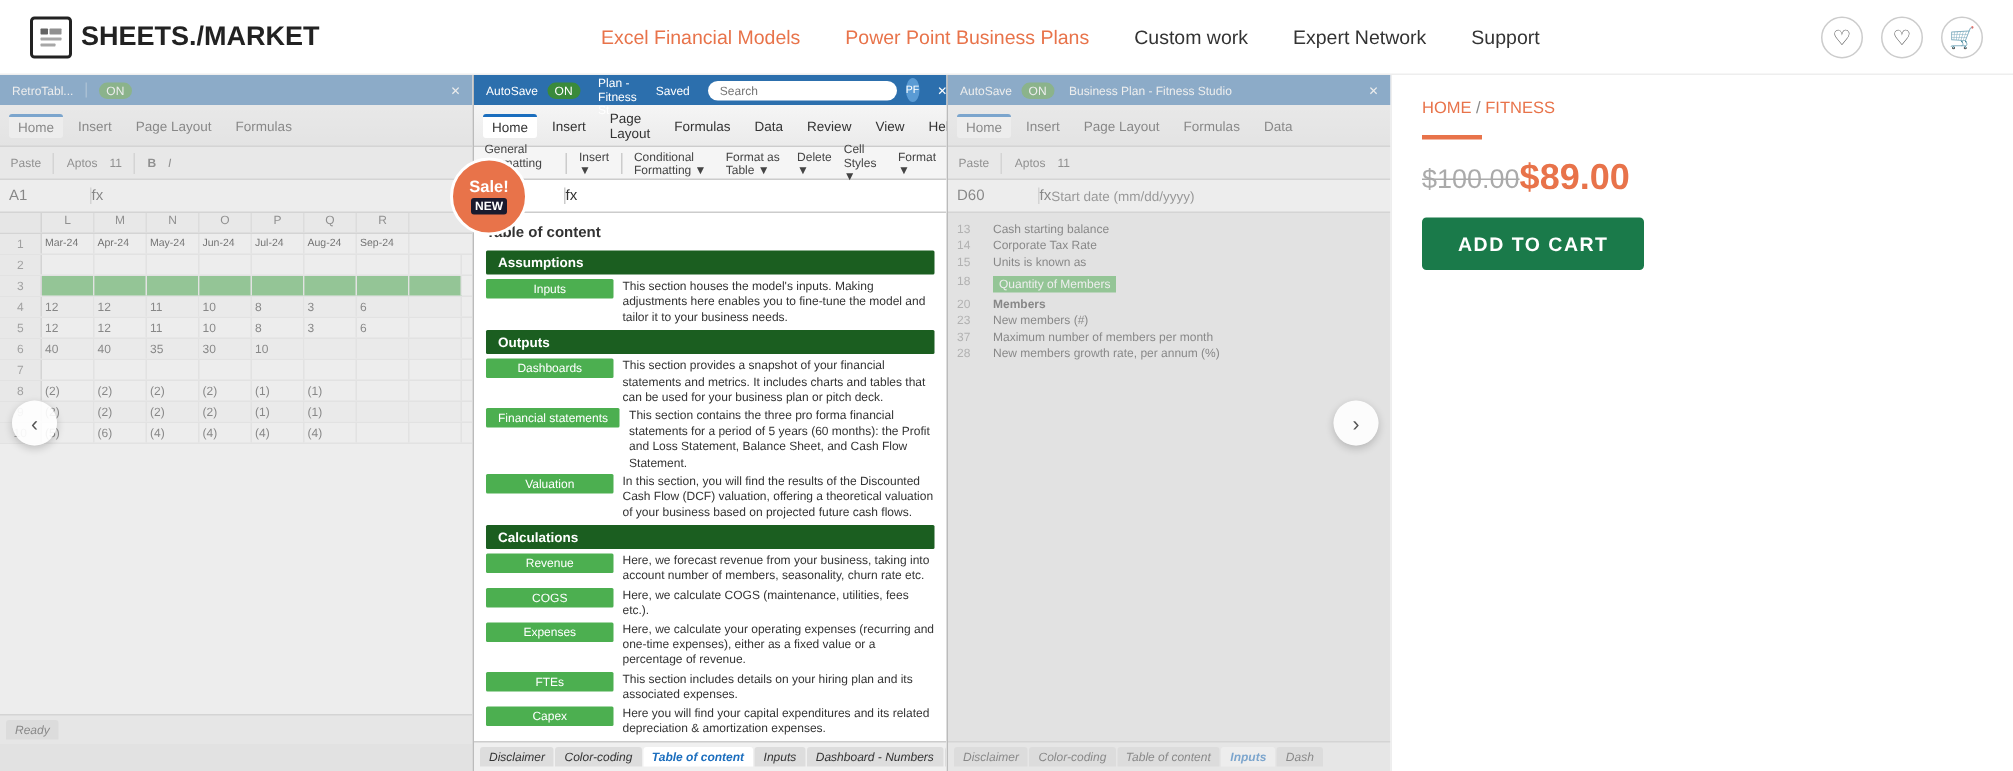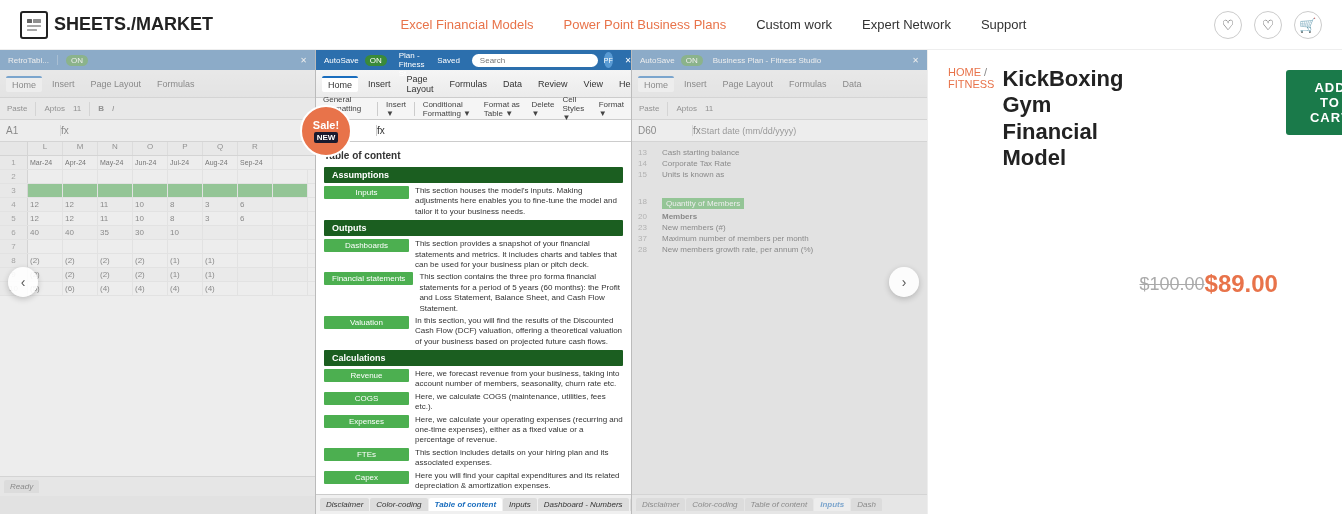--- a/index.html
+++ b/index.html
@@ -234,21 +234,21 @@
       flex: 1;
     }
 
     
     .bottom-panel {
       width: 415px;
       background: #fff;
       padding: 16px 20px;
       border-left: 1px solid #eee;
       display: flex;
-      flex-direction: row;
+      flex-direction: column;
       gap: 8px;
     }
     .breadcrumb {
       font-size: 11px;
       color: #888;
     }
     .breadcrumb a { color: #e8734a; text-decoration: none; }
     .product-title {
       font-size: 22px;
       font-weight: bold;
@@ -745,21 +745,21 @@
         <div class="right-col-content">
 
           <div style="display:flex; gap:4px; margin-bottom:2px;">
             <span style="color:#888; font-size:8px; min-width:20px;">13</span>
             <span style="font-size:8px;">Cash starting balance</span>
           </div>
           <div style="display:flex; gap:4px; margin-bottom:2px;">
             <span style="color:#888; font-size:8px; min-width:20px;">14</span>
             <span style="font-size:8px;">Corporate Tax Rate</span>
           </div>
-          <div style="display:flex; gap:4px; margin-bottom:18px;">
+          <div style="display:flex; gap:4px; margin-bottom:4px;">
             <span style="color:#888; font-size:8px; min-width:20px;">15</span>
             <span style="font-size:8px;">Units is known as</span>
           </div>
           <div style="display:flex; gap:4px; margin-bottom:2px;">
             <span style="color:#888; font-size:8px; min-width:20px;">18</span>
             <span class="rc-green">Quantity of Members</span>
           </div>
           <div style="display:flex; gap:4px; margin-bottom:2px;">
             <span style="color:#888; font-size:8px; min-width:20px;">20</span>
             <span style="font-size:8px; font-weight:bold;">Members</span>
@@ -791,21 +791,20 @@
     </div>
   </div>
 
   <div class="bottom-panel">
     <div class="breadcrumb">
       <a>HOME</a>
       <span>/</span>
       <a>FITNESS</a>
     </div>
 
-    <div class="product-title">KickBoxing Gym Financial Model</div>
     <div class="title-underline"></div>
 
     <div class="price-area">
       <span class="price-original">$100.00</span>
       <span class="price-sale">$89.00</span>
     </div>
 
     <button class="add-to-cart-btn">ADD TO CART</button>
   </div>
 

